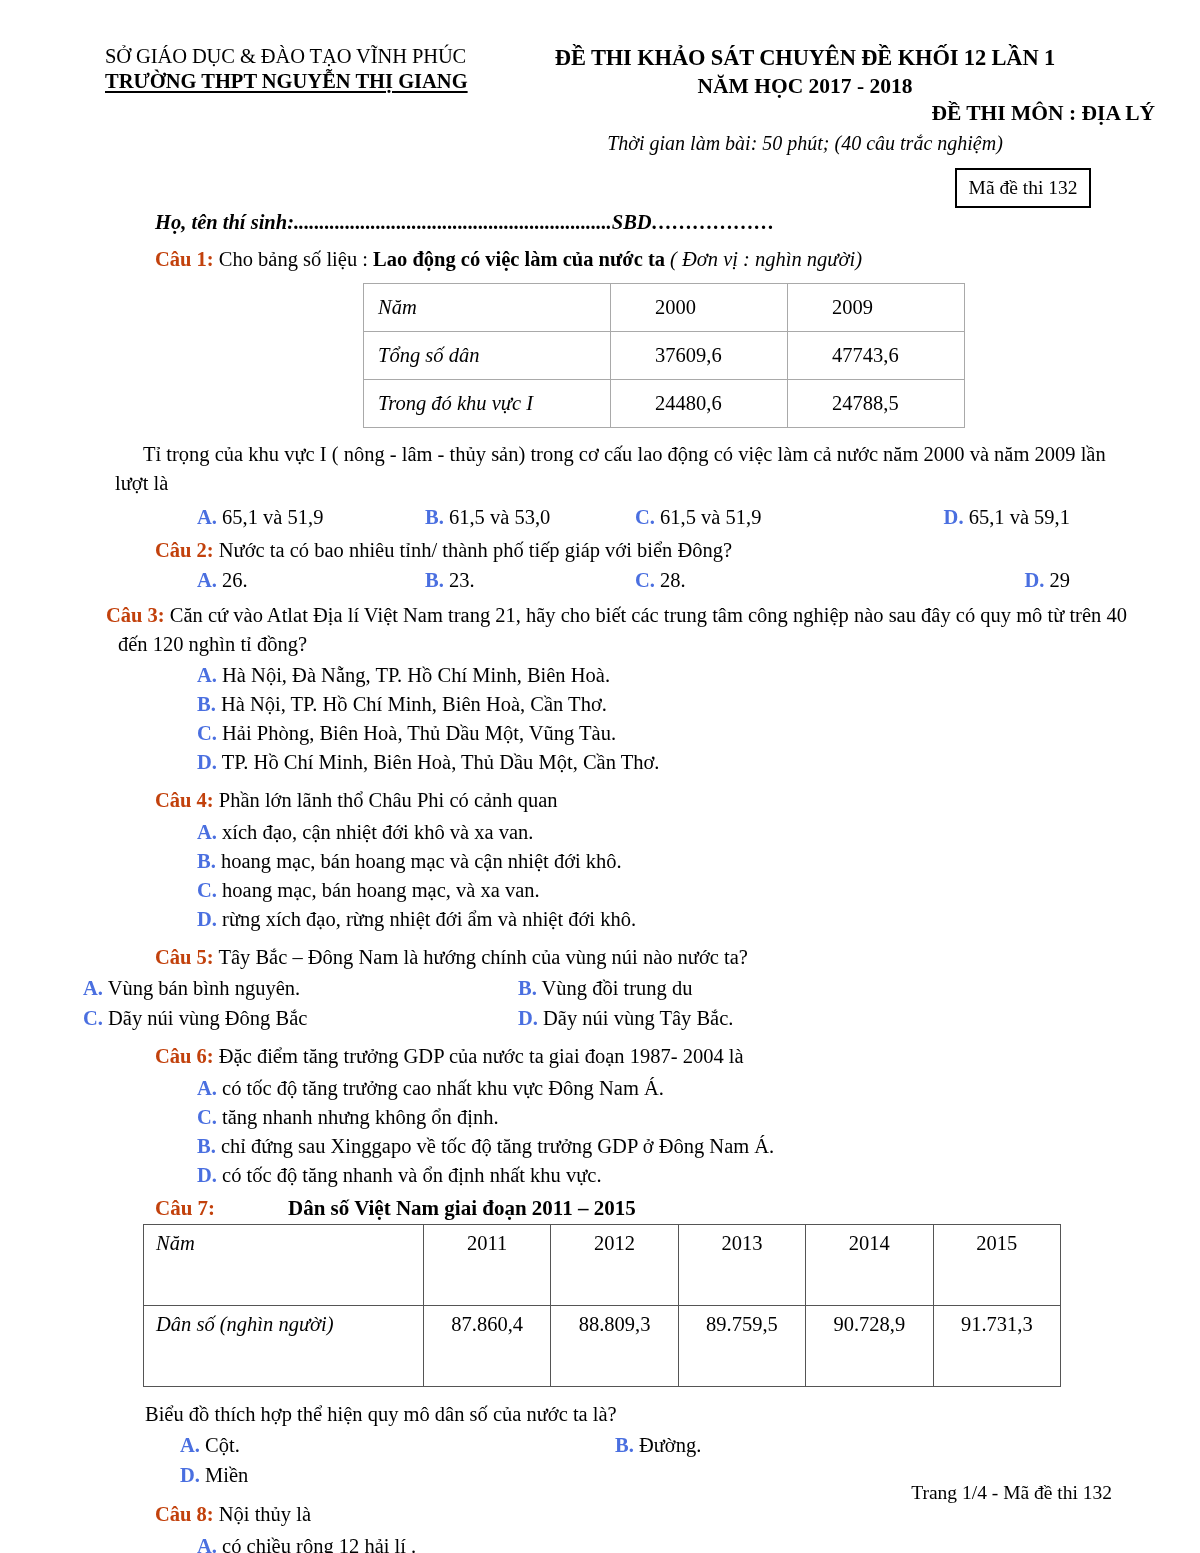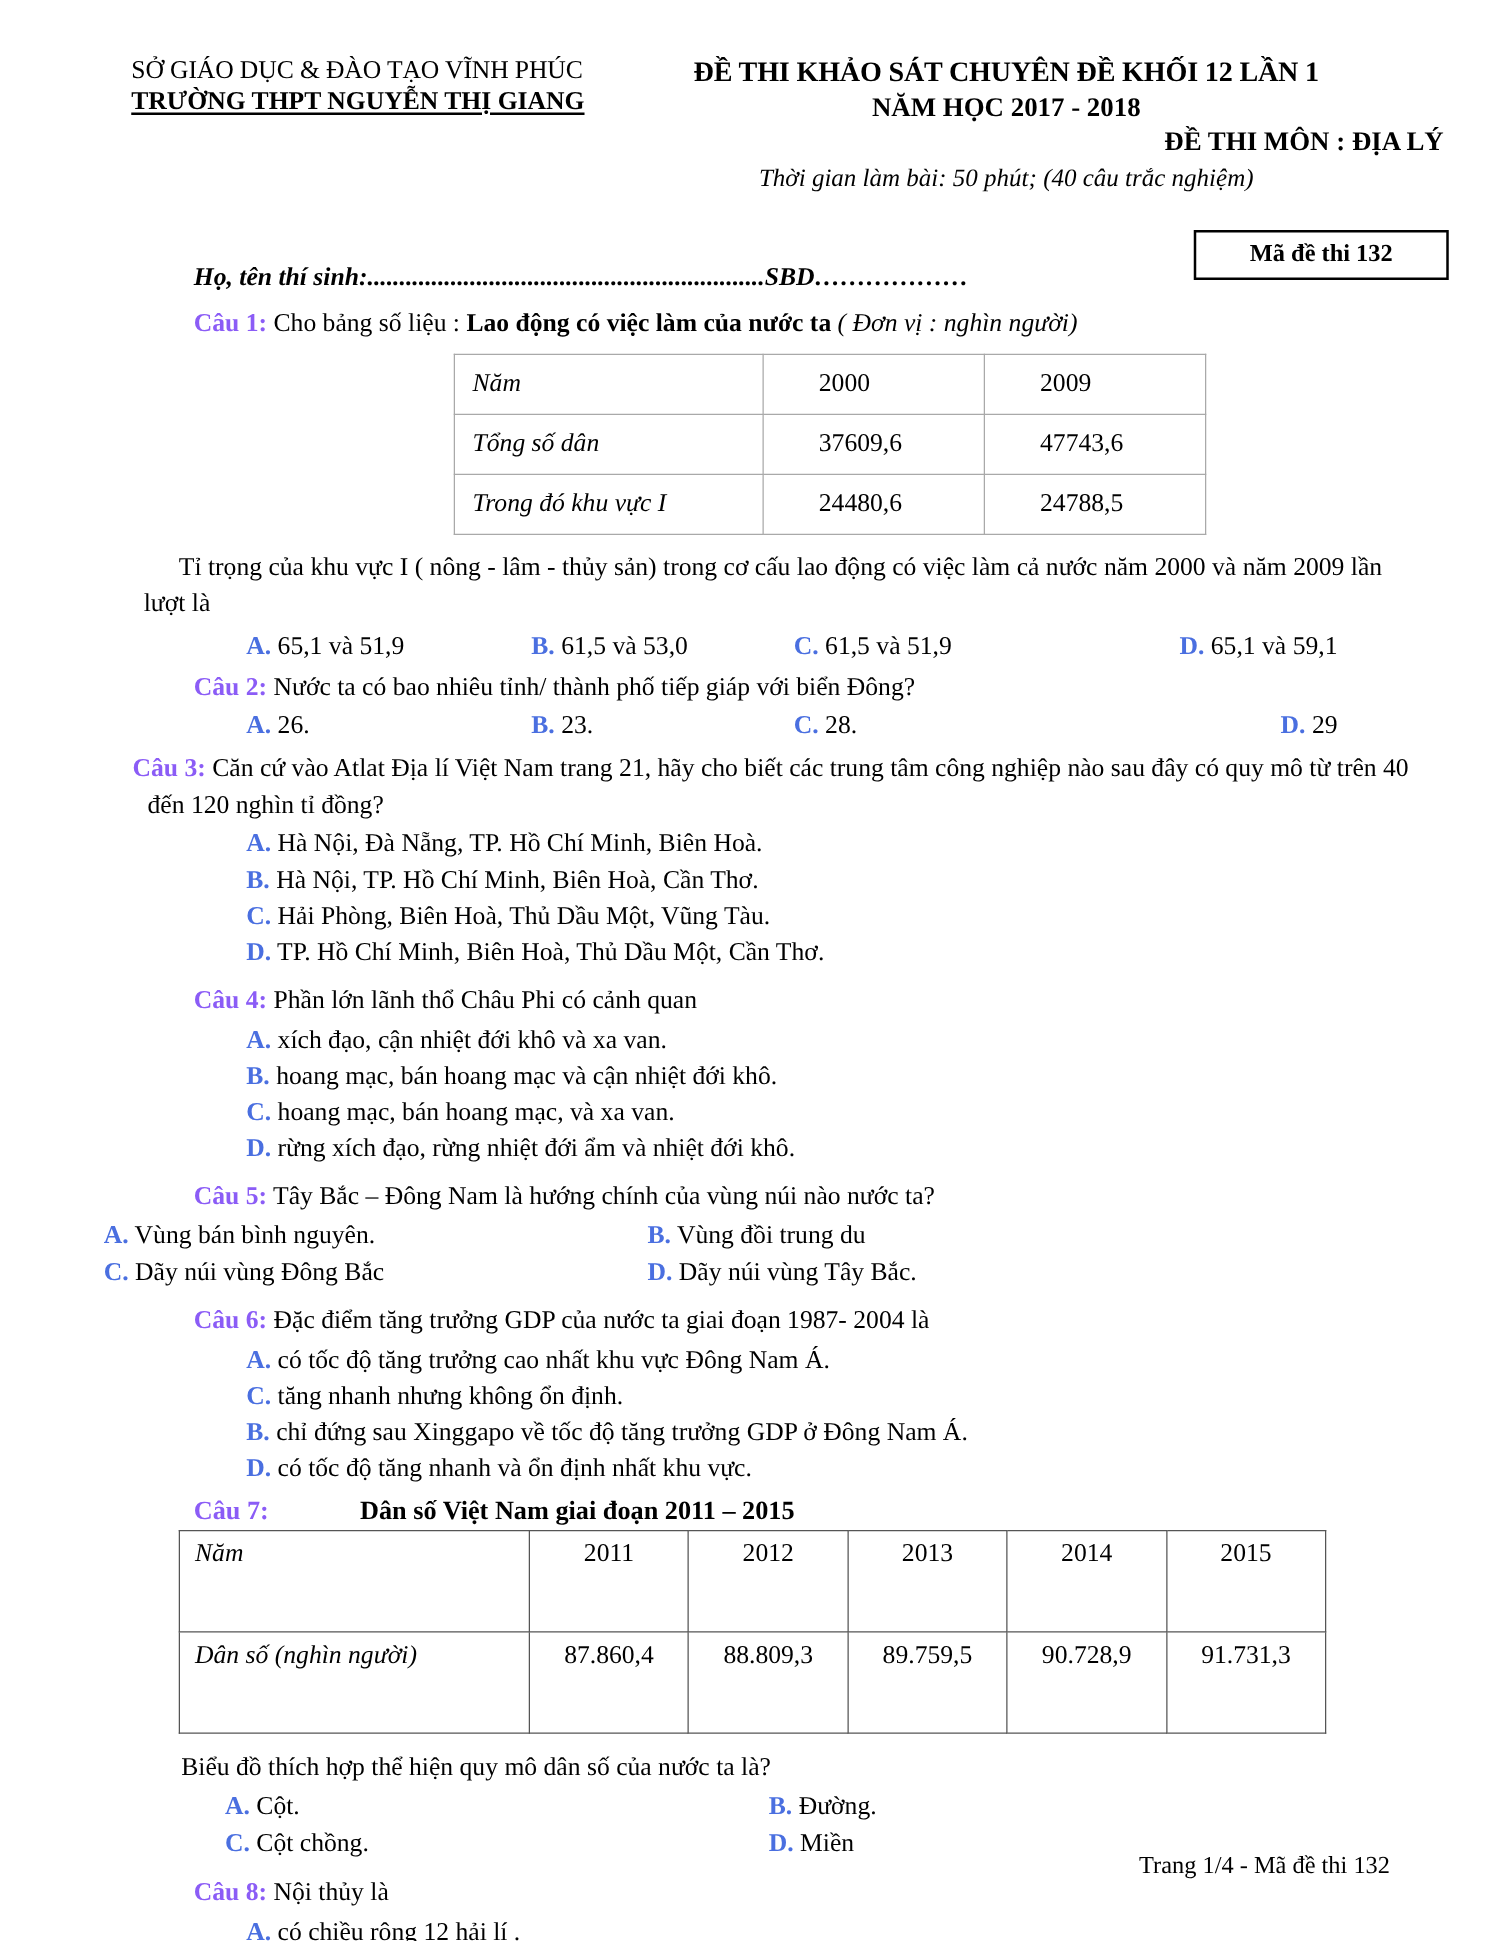--- a/index.html
+++ b/index.html
@@ -70,29 +70,29 @@
   }
   .exam-time {
     font-size: 20px;
     font-style: italic;
     margin-top: 3px;
   }
 
   .code-box {
     position: absolute;
     left: 955px;
-    top: 184px;
-    width: 204px;
+    top: 168px;
+    width: 136px;
     height: 40px;
     border: 2.5px solid #000;
     display: flex;
     align-items: center;
     justify-content: center;
     font-size: 19.5px;
-    font-weight: bold;
+    font-weight: normal;
     box-sizing: border-box;
   }
 
   .candidate-line {
     position: absolute;
     left: 155px;
     top: 211px;
     font-size: 20.5px;
     font-weight: bold;
     font-style: italic;
@@ -111,21 +111,21 @@
     padding-left: 155px;
     padding-right: 60px;
     font-size: 20.5px;
     line-height: 1.38;
     text-indent: 0;
   }
   .q-stem.cont {
     padding-left: 115px;
   }
   .q-label {
-    color: #8b5cf6;
+    color: #c2410c;
     font-weight: bold;
   }
   .b { font-weight: bold; }
   .i { font-style: italic; }
 
   .opt-label {
     color: #4a6fe0;
     font-weight: bold;
   }
 
@@ -343,21 +343,20 @@
           <td class="num">89.759,5</td>
           <td class="num">90.728,9</td>
           <td class="num">91.731,3</td>
         </tr>
       </tbody>
         </table>
       <div class="q-stem cont" style="margin-top:13px; text-indent:30px;">Biểu đồ thích hợp thể hiện quy mô dân số của nước ta là?</div>
       <div class="opts-grid2" style="margin-top:3px; padding-left:180px;">
         <div><span class="opt-label">A.</span><span> Cột.</span></div>
         <div><span class="opt-label">B.</span><span> Đường.</span></div>
-        <div><span class="opt-label">C.</span><span> Cột chồng.</span></div>
         <div><span class="opt-label">D.</span><span> Miền</span></div>
       </div>
     </div>
 
     <div class="q-block" style="margin-top:10px;">
       <div class="q-stem">
         <span class="q-label">Câu 8:</span><span> Nội thủy là</span>
       </div>
       <div class="opts-1col" style="margin-top:3px;">
         <div><span class="opt-label">A.</span><span> có chiều rộng 12 hải lí .</span></div>

